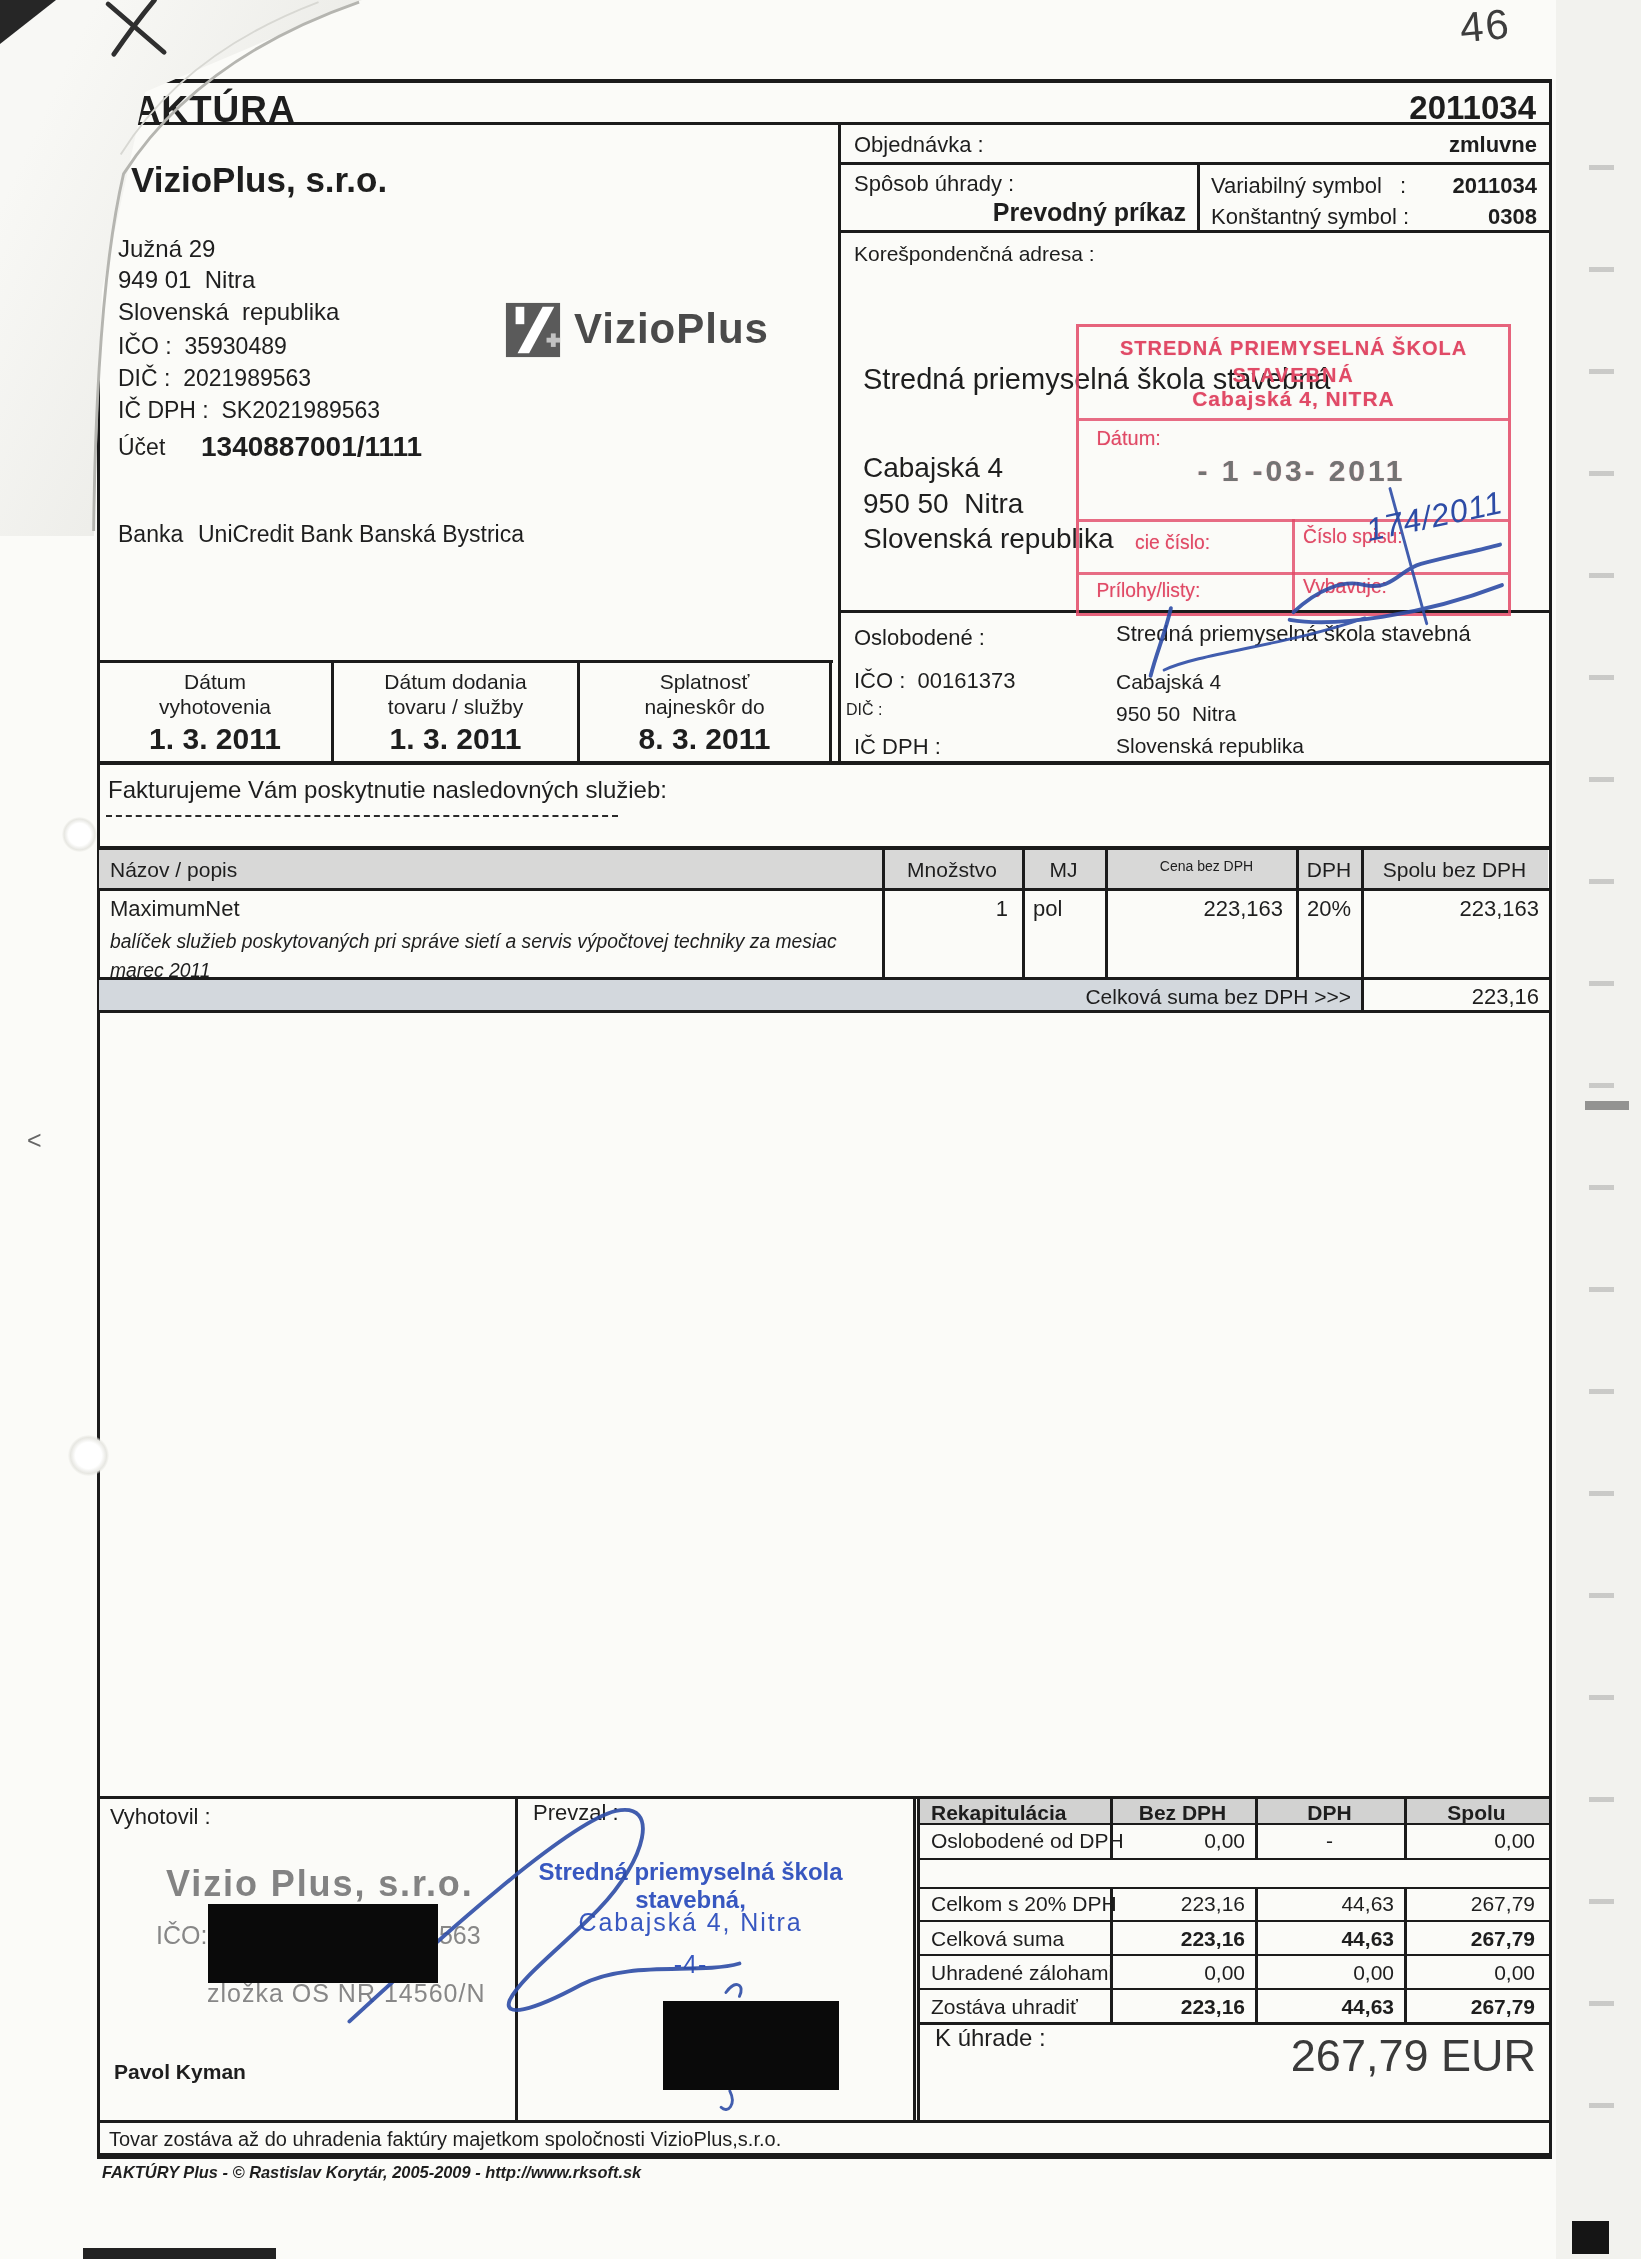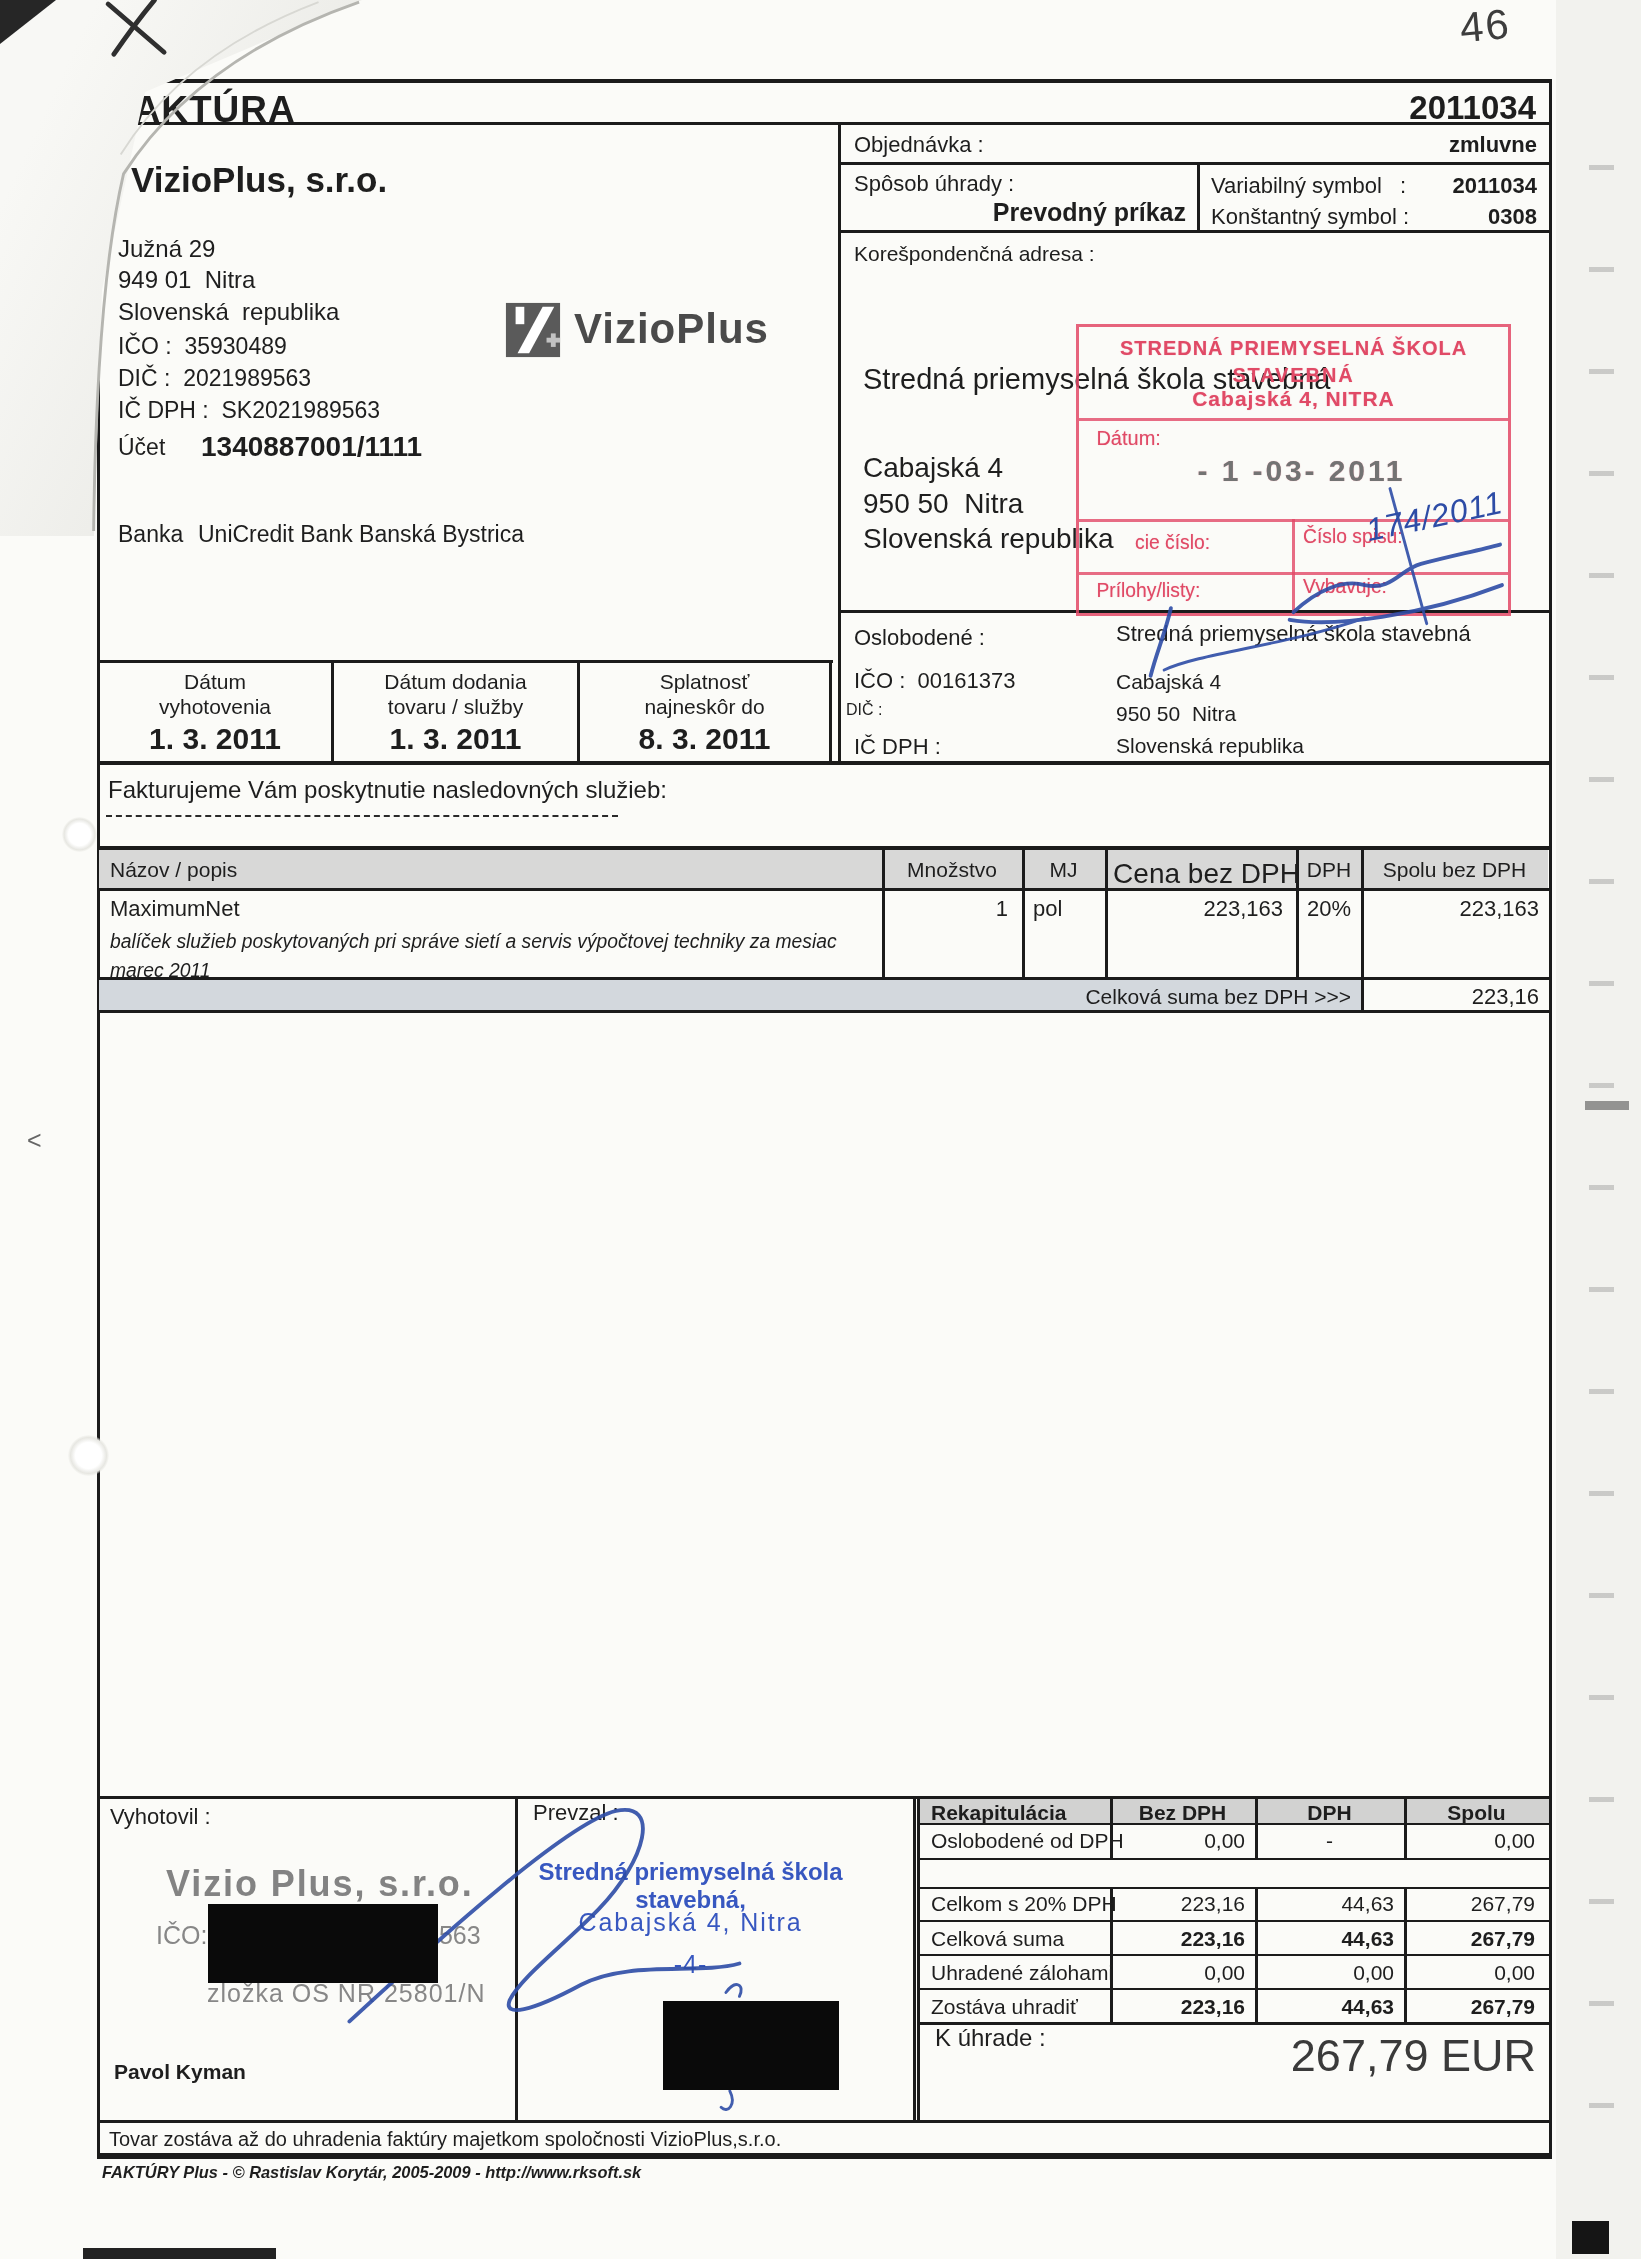--- a/index.html
+++ b/index.html
@@ -145,21 +145,21 @@
   <div class="ln" style="left:97px;top:888px;width:1452px;height:2.9px"></div>
   <div class="ln" style="left:882px;top:849px;width:2.9px;height:131px"></div>
   <div class="ln" style="left:1022px;top:849px;width:2.9px;height:131px"></div>
   <div class="ln" style="left:1105px;top:849px;width:2.9px;height:131px"></div>
   <div class="ln" style="left:1296px;top:849px;width:2.9px;height:131px"></div>
   <div class="ln" style="left:1361px;top:849px;width:2.9px;height:131px"></div>
 
   <div class="abs" style="left:110px;top:858px;font-size:21px">Názov / popis</div>
   <div class="abs c" style="left:882px;top:858px;width:140px;font-size:21px">Množstvo</div>
   <div class="abs c" style="left:1022px;top:858px;width:83px;font-size:21px">MJ</div>
-  <div class="abs c" style="left:1105px;top:858px;width:203px;font-size:28px">Cena bez DPH</div>
+  <div class="abs c" style="left:1105px;top:858px;width:203px;font-size:14px">Cena bez DPH</div>
   <div class="abs c" style="left:1296px;top:858px;width:66px;font-size:21px">DPH</div>
   <div class="abs c" style="left:1361px;top:858px;width:187px;font-size:21px">Spolu bez DPH</div>
 
   <div class="abs" style="left:110px;top:896px;font-size:22px">MaximumNet</div>
   <div class="abs r" style="left:882px;top:896px;width:126px;font-size:22px">1</div>
   <div class="abs" style="left:1033px;top:896px;font-size:22px">pol</div>
   <div class="abs r" style="left:1105px;top:896px;width:178px;font-size:22px">223,163</div>
   <div class="abs c" style="left:1296px;top:896px;width:66px;font-size:22px">20%</div>
   <div class="abs r" style="left:1361px;top:896px;width:178px;font-size:22px">223,163</div>
   <div class="abs i" style="left:110px;top:931px;font-size:19.3px">balíček služieb poskytovaných pri správe sietí a servis výpočtovej techniky za mesiac</div>
@@ -178,21 +178,21 @@
   <div class="ln" style="left:917px;top:1796px;width:2.9px;height:327px"></div>
   <div class="ln" style="left:97px;top:2120px;width:1452px;height:2.9px"></div>
   <div class="ln" style="left:97px;top:2153px;width:1455px;height:5.8px"></div>
 
   <div class="abs" style="left:110px;top:1804px;font-size:22px">Vyhotovil :</div>
   <div class="abs" style="left:533px;top:1800px;font-size:22px">Prevzal :</div>
 
   <div class="abs b gray" style="left:166px;top:1863px;font-size:36px;letter-spacing:1.9px;color:#838383">Vizio Plus, s.r.o.</div>
   <div class="abs gray" style="left:156px;top:1921px;font-size:25px">IČO:</div>
   <div class="abs gray" style="left:425px;top:1921px;font-size:25px">9563</div>
-  <div class="abs gray" style="left:207px;top:1979px;font-size:25px;letter-spacing:1px">zložka OS NR 25801/N</div>
+  <div class="abs gray" style="left:207px;top:1979px;font-size:25px;letter-spacing:1px">zložka OS NR 14560/N</div>
   <div class="abs b" style="left:114px;top:2060px;font-size:21px">Pavol Kyman</div>
 
   <div class="abs b c blue" style="left:502px;top:1858px;width:377px;font-size:24px">Stredná priemyselná škola stavebná,</div>
   <div class="abs c blue" style="left:541px;top:1908px;width:299px;font-size:25px;letter-spacing:1.9px">Cabajská 4, Nitra</div>
   <div class="abs c blue" style="left:541px;top:1950px;width:299px;font-size:25px;letter-spacing:1px">-4-</div>
 
   <div class="redact" style="left:208px;top:1904px;width:230px;height:79px;z-index:6"></div>
   <div class="redact" style="left:663px;top:2001px;width:176px;height:89px;z-index:6"></div>
 
   <div class="abs" style="left:920px;top:1799px;width:629px;height:24px;background:#d2d2d1"></div>

